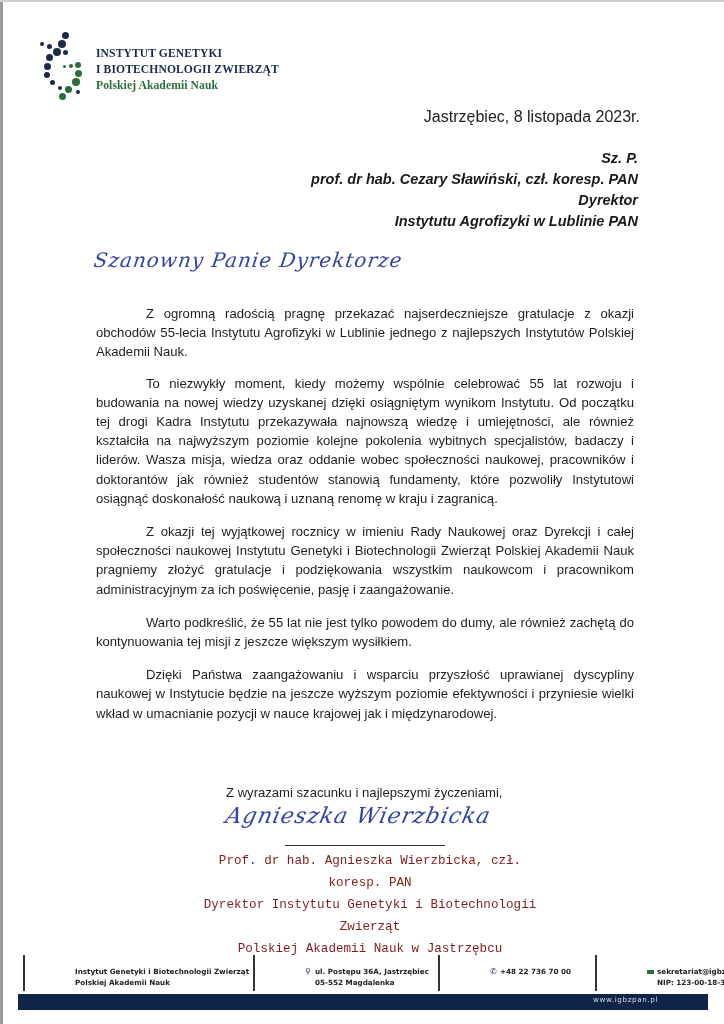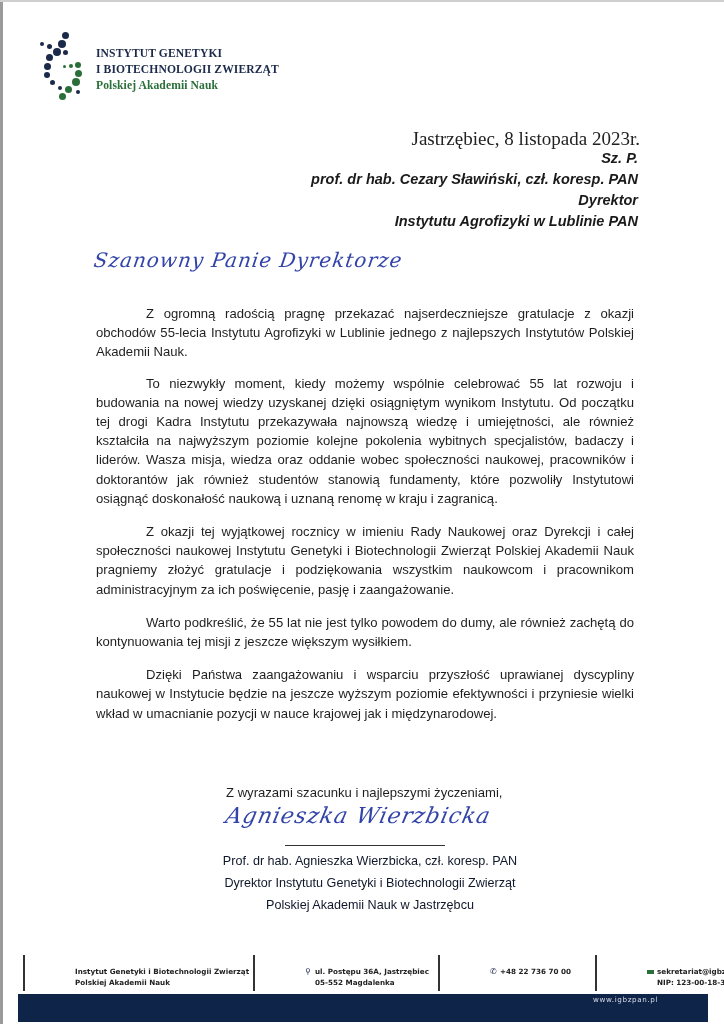--- a/index.html
+++ b/index.html
@@ -10,43 +10,43 @@
     .scan-edge-left { position: absolute; left: 0; top: 0; width: 3px; height: 1024px; background: #9a9a9a; }
     .scan-edge-top { position: absolute; left: 0; top: 0; width: 724px; height: 2px; background: #cfcfcf; }
 
     
     .logo { position: absolute; left: 34px; top: 30px; width: 50px; height: 72px; }
     .logo span { position: absolute; border-radius: 50%; }
     .org { position: absolute; left: 96px; top: 46px; font-family: Liberation Serif, serif; font-weight: bold; color: #1b2a4a; }
     .org div { font-size: 11.6px; line-height: 16px; letter-spacing: 0.1px; }
     .org .sub { color: #2a6f3a; }
 
-    .date { position: absolute; right: 84px; top: 108px; font-family: Liberation Serif, serif; font-size: 19px; color: #222; margin-top: 20px; }
+    .date { position: absolute; right: 84px; top: 108px; font-family: Liberation Sans, sans-serif; font-size: 16px; color: #222; }
 
     .recipient { position: absolute; right: 86px; top: 148px; text-align: right; font-style: italic; font-weight: bold; font-size: 14.5px; line-height: 21px; color: #1a1a1a; font-family: "Liberation Sans", sans-serif; }
 
     .salutation { position: absolute; left: 94px; top: 248px; font-family: "DejaVu Serif", serif; font-style: italic; font-size: 20px; color: #3344a8; letter-spacing: 1px; transform: skewX(-8deg); }
 
     .body { position: absolute; left: 84px; top: 292px; width: 562px; font-size: 13.1px; line-height: 19.2px; color: #1f1f1f; text-align: justify; }
     .body p { margin: 12px; text-indent: 50px; }
     .body p.gap { margin-top: 14px; }
 
     .closing { position: absolute; left: 226px; top: 785px; font-size: 13.1px; color: #1f1f1f; }
     .signature { position: absolute; left: 226px; top: 803px; font-family: "DejaVu Serif", serif; font-style: italic; font-size: 22px; color: #3344a8; transform: skewX(-12deg); letter-spacing: 1px; }
     .sig-line { position: absolute; left: 285px; top: 845px; width: 160px; height: 1px; background: #333; }
-    .signer { position: absolute; left: 200px; top: 850px; width: 340px; text-align: center; font-family: Liberation Sans, sans-serif; font-size: 12.6px; line-height: 22px; color: #0f172a; }
+    .signer { position: absolute; left: 200px; top: 850px; width: 340px; text-align: center; font-family: Liberation Mono, monospace; font-size: 12.6px; line-height: 22px; color: #7f1d1d; }
 
     
     .footer { position: absolute; left: 18px; top: 955px; width: 690px; height: 52px; }
     .fcol { position: absolute; top: 0; height: 36px; font-family: "DejaVu Sans", sans-serif; font-weight: bold; font-size: 7.2px; line-height: 11px; color: #222; }
     .fcol .bar { position: absolute; left: 0; top: 0; width: 2px; height: 36px; background: #333; }
     .fcol .txt { position: absolute; left: 8px; top: 11px; white-space: nowrap; margin-left: 44px; }
     .fcol .ico { display: inline-block; width: 10px; color: #1b2a4a; font-size: 8px; }
     .fcol .ico.mail { width: 7px; height: 4px; background: #2a6f3a; margin-right: 3px; vertical-align: middle; }
-    .fbar { position: absolute; left: 0; top: 39px; width: 690px; height: 28px; background: #0f2449; }
+    .fbar { position: absolute; left: 0; top: 39px; width: 690px; height: 16px; background: #0f2449; }
     .fbar .web { position: absolute; right: 50px; top: 1px; font-family: "DejaVu Sans", sans-serif; font-size: 7.2px; color: #d8dde8; letter-spacing: 0.6px; }
   </style>
 </head>
 <body>
 
 <div class="scan-edge-left"></div>
 <div class="scan-edge-top"></div>
 
 <div class="logo">
   <span style="left:28px;top:2px;width:7px;height:7px;background:#1b2a4a"></span>

